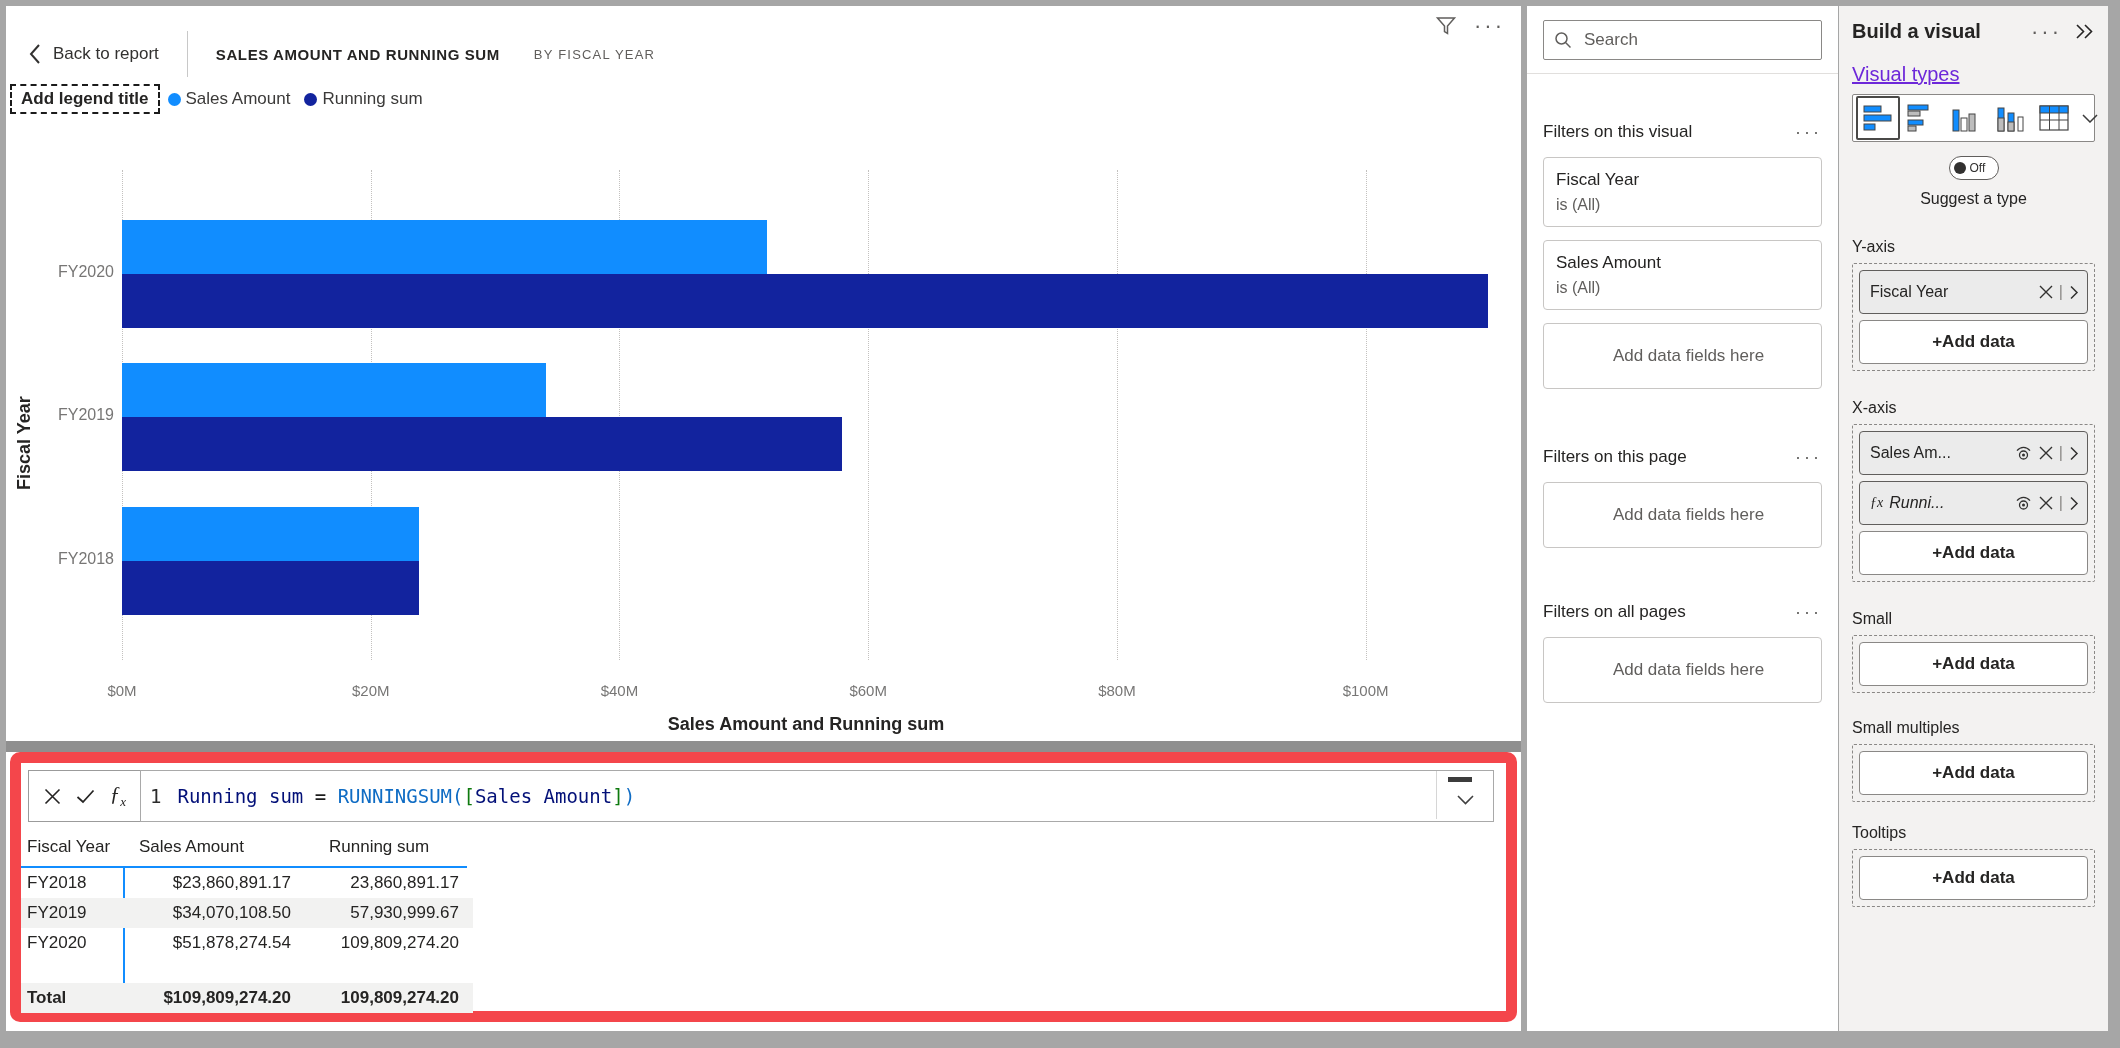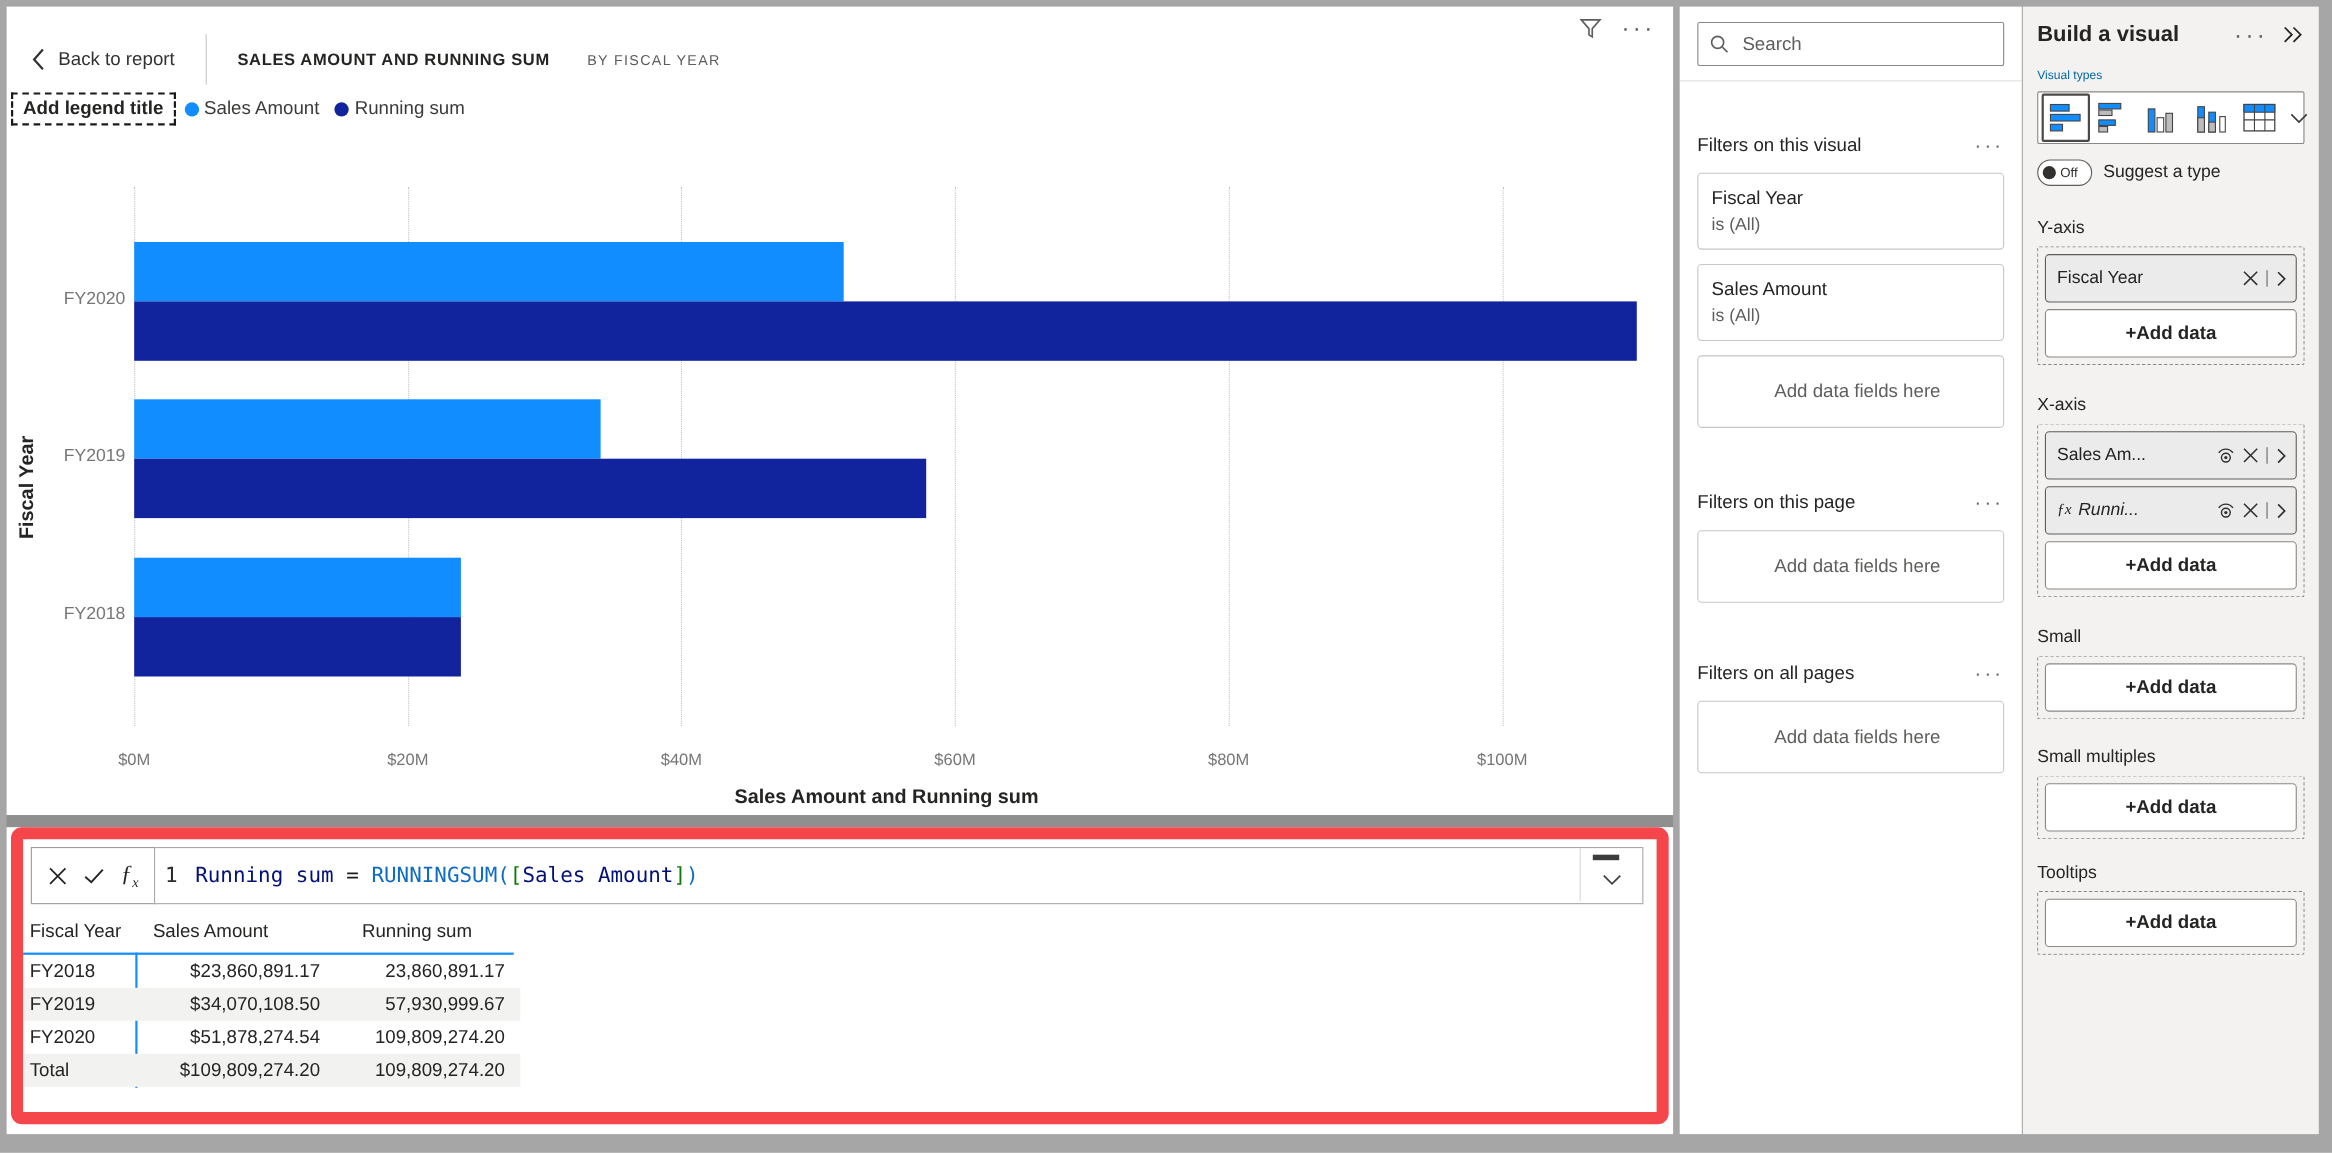--- a/index.html
+++ b/index.html
@@ -49,21 +49,21 @@
   #table{position:absolute;left:0;top:66px;right:0;bottom:0;font-size:17px;color:#252423;}
   .t-header{display:flex;height:36px;align-items:center;}
   .t-h0{width:102px;padding-left:6px;}
   .t-h1{width:170px;padding-left:10px;}
   .t-h2{width:168px;padding-left:20px;}
   .t-underline{position:absolute;left:0;top:37px;width:446px;height:2px;background:#118DFF;}
   .t-vline{position:absolute;left:102px;top:37px;width:2px;height:123px;background:#118DFF;}
   .t-rows{position:absolute;left:0;top:39px;}
   .t-row{display:flex;width:452px;height:30px;align-items:center;}
   .t-row.shaded{background:#f2f2f1;}
-  .t-row.bold{font-weight:normal;}
+  .t-row.bold{font-weight:bold;margin-top:25px;}
   .t-c0{width:102px;padding-left:6px;}
   .t-c1{width:162px;text-align:right;padding-right:8px;}
   .t-c2{width:160px;text-align:right;padding-right:8px;}
   
   #filters-panel{position:absolute;left:1527px;top:6px;width:311px;height:1025px;background:#fff;}
   .f-header{display:flex;align-items:center;padding:16px 16px 0 16px;gap:10px;}
   .f-title{font-size:20px;font-weight:bold;color:#252423;flex:1;}
   .f-search{margin:14px 16px 0 16px;height:38px;border:1px solid #8a8886;border-radius:2px;display:flex;align-items:center;padding:0 10px;gap:10px;}
   .f-search input{border:none;outline:none;font-size:17px;color:#252423;font-family:"Liberation Sans",sans-serif;width:200px;background:transparent;}
   .f-search input::placeholder{color:#605e5c;}
@@ -72,27 +72,27 @@
   .f-section-label{display:flex;align-items:center;justify-content:space-between;font-size:17px;color:#252423;height:24px;}
   .f-card{border:1px solid #c8c6c4;border-radius:4px;padding:9px 12px;margin-top:13px;}
   .f-card-field{font-size:17px;color:#252423;line-height:26px;}
   .f-card-cond{font-size:16px;color:#605e5c;line-height:24px;}
   .f-card-empty{border:1px solid #c8c6c4;border-radius:4px;margin-top:13px;height:64px;display:flex;align-items:center;justify-content:center;font-size:17px;color:#605e5c;padding-left:12px;}
   
   #build-panel{position:absolute;left:1839px;top:6px;width:269px;height:1025px;background:#f3f2f1;}
   .b-inner{padding:0 13px;}
   .b-header{display:flex;align-items:center;padding-top:14px;gap:12px;}
   .b-title{font-size:20px;font-weight:bold;color:#252423;flex:1;}
-  .b-label{margin-top:20px;font-size:11px;color:#0369a1;}
+  .b-label{margin-top:20px;font-size:20px;color:#6d28d9;text-decoration:underline;}
   .vt-box{margin-top:8px;height:46px;background:#fff;border:1px solid #8a8886;border-radius:2px;display:flex;align-items:center;padding:0 3px;}
   .vt-item{width:40px;height:40px;display:flex;align-items:center;justify-content:center;border:2px solid transparent;border-radius:2px;}
   .vt-item.selected{border-color:#4a4947;}
   .vt-div{width:1px;height:30px;background:#c8c6c4;margin:0 3px;}
   .vt-chev{width:30px;display:flex;justify-content:center;}
-  .toggle-row{margin-top:14px;display:flex;align-items:center;gap:10px;}
+  .toggle-row{margin-top:14px;display:flex;align-items:center;gap:10px;flex-direction:column;}
   .toggle{width:48px;height:22px;border:1px solid #605e5c;border-radius:12px;display:flex;align-items:center;background:#fff;}
   .knob{width:12px;height:12px;border-radius:50%;background:#323130;margin-left:4px;}
   .tg-state{font-size:12px;color:#323130;margin-left:4px;}
   .tg-label{font-size:16px;color:#252423;}
   .well-label{font-size:16px;color:#252423;height:24px;display:flex;align-items:flex-end;}
   .well-box{margin-top:7px;border:1px dashed #8a8886;border-radius:2px;padding:6px;}
   .pill{height:42px;background:#ebebeb;border:1px solid #605e5c;border-radius:4px;display:flex;align-items:center;padding:0 8px 0 10px;font-size:16px;color:#252423;margin-bottom:6px;gap:6px;}
   .pill-name{flex:1;white-space:nowrap;overflow:hidden;}
   .pill-name.italic{font-style:italic;}
   .pill-sep{color:#8a8886;font-size:16px;}

